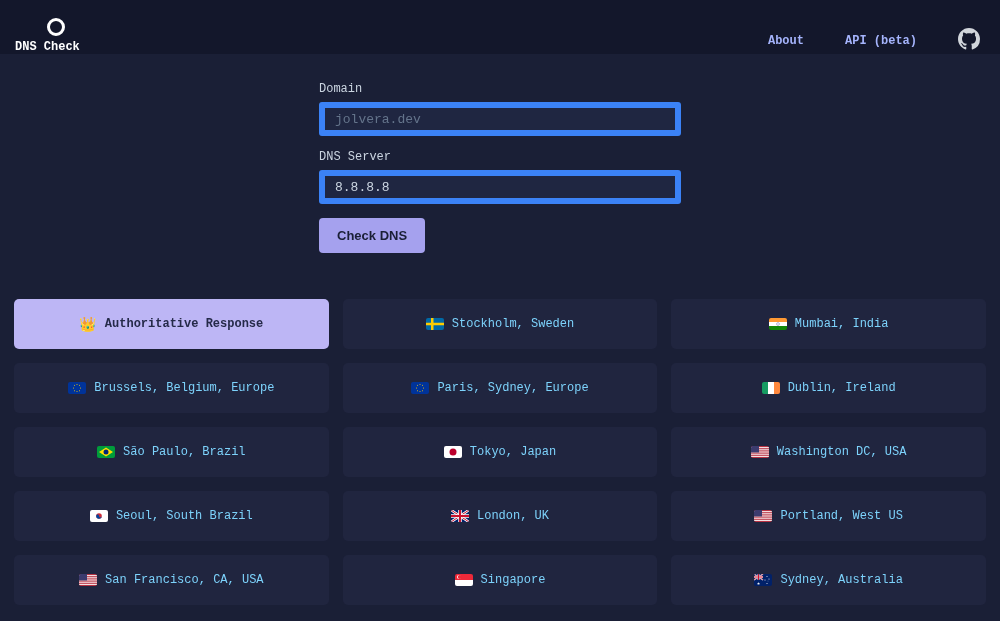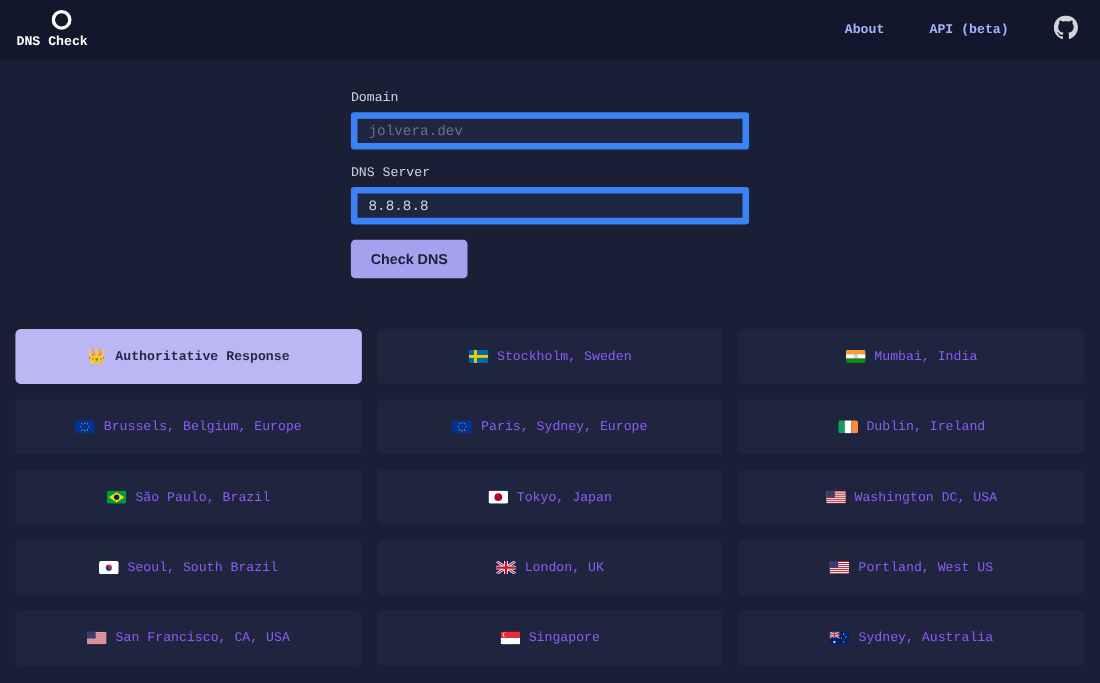--- a/index.html
+++ b/index.html
@@ -12,21 +12,21 @@
       color: #cbd5e1;
       font-family: 'Courier New', monospace;
       width: 1000px;
       height: 621px;
       overflow: hidden;
     }
     .header {
       background: #13172b;
       height: 54px;
       display: flex;
-      align-items: center;
+      align-items: flex-end;
       justify-content: space-between;
       padding: 0 20px 0 15px;
     }
     .logo-wrap {
       display: flex;
       flex-direction: column;
       align-items: flex-start;
     }
     .logo-circle {
       width: 18px;
@@ -106,21 +106,21 @@
     .card {
       background: #20253f;
       border-radius: 5px;
       height: 50px;
       display: flex;
       align-items: center;
       justify-content: center;
       gap: 8px;
       font-family: 'Courier New', monospace;
       font-size: 12px;
-      color: #8b5cf6;
+      color: #7dd3fc;
       cursor: pointer;
     }
     .card.active {
       background: #bdb6f5;
       color: #252a49;
       font-weight: bold;
     }
     .flag {
       display: inline-flex;
       width: 18px;

